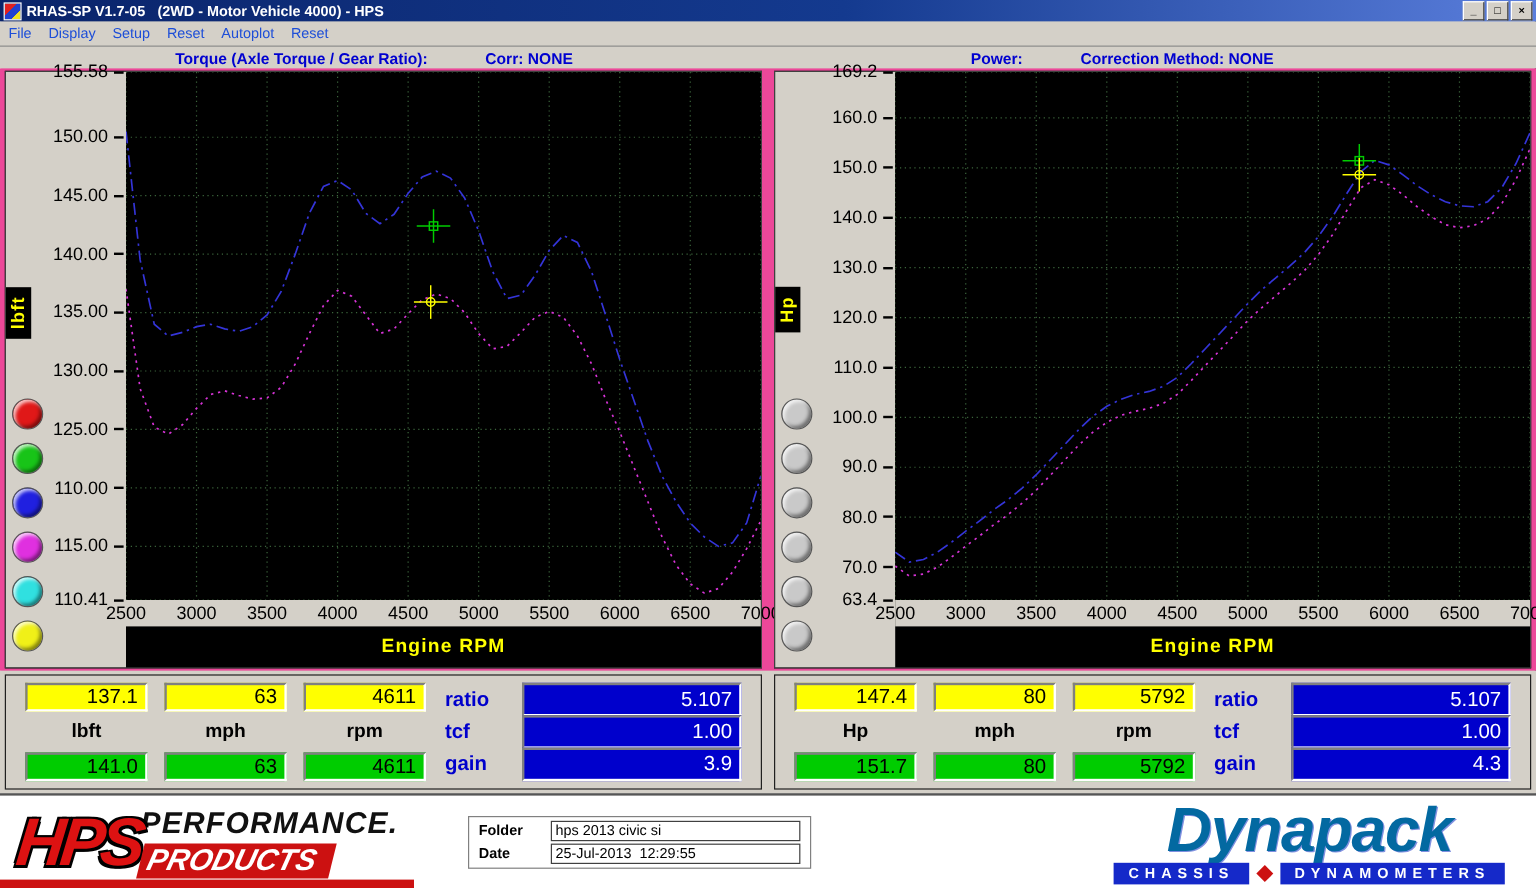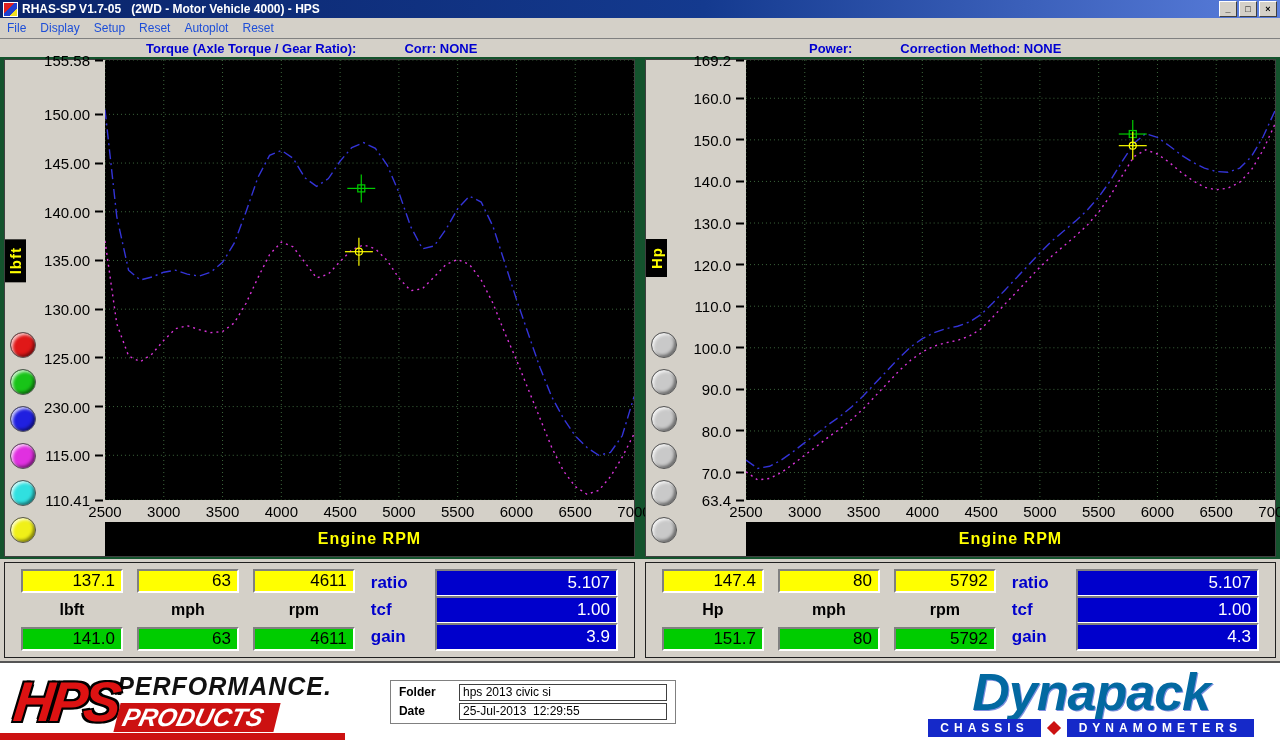--- a/index.html
+++ b/index.html
@@ -24,21 +24,21 @@
     border-bottom:1px solid #808080;box-shadow:0 1px 0 #fff;}
   .menu-item{font-size:12px;color:#1d4ed8;padding:2px 7px;cursor:default;}
 
   
   .header-strip{height:18px;flex:0 0 18px;background:#d4d0c8;display:flex;font-size:13px;font-weight:bold;color:#0000d0;}
   .hdr-left,.hdr-right{flex:1;display:flex;align-items:center;gap:48px;white-space:pre;}
   .hdr-left{padding-left:146px;}
   .hdr-right{padding-left:192px;}
 
   
-  .charts{height:502px;flex:0 0 502px;display:flex;gap:10px;padding:2px 4px;box-sizing:border-box;background:#14532d;}
+  .charts{height:502px;flex:0 0 502px;display:flex;gap:10px;padding:2px 4px;box-sizing:border-box;background:#ec4899;}
   .chart-widget{flex:1;position:relative;background:#000;border:1px solid #404040;
     display:grid;grid-template-columns:100px 1fr;grid-template-rows:1fr 22px 34px;}
   .y-axis{grid-column:1;grid-row:1/4;background:#d4d0c8;position:relative;}
   .y-ticks{position:absolute;left:0;right:0;top:0;height:calc(100% - 56px);}
   .ytick{position:absolute;right:2px;transform:translateY(-50%);display:flex;align-items:center;gap:5px;
     font-size:15px;color:#000;white-space:nowrap;}
   .tickdash{display:inline-block;width:8px;height:2px;background:#000;}
   .y-title{position:absolute;left:0;top:36%;background:#000;color:#ffff00;font-weight:bold;font-size:15px;
     writing-mode:vertical-rl;transform:rotate(180deg);padding:8px 2px;letter-spacing:1px;}
   .led-col{position:absolute;left:5px;top:272px;display:flex;flex-direction:column;gap:11px;z-index:5;}
@@ -151,21 +151,21 @@
             </div>
             <div class="ytick" style="top: 56.6305%;">
               <span>130.00</span>
               <span class="tickdash"></span>
             </div>
             <div class="ytick" style="top: 67.6998%;">
               <span>125.00</span>
               <span class="tickdash"></span>
             </div>
             <div class="ytick" style="top: 78.7691%;">
-              <span>230.00</span>
+              <span>110.00</span>
               <span class="tickdash"></span>
             </div>
             <div class="ytick" style="top: 89.8384%;">
               <span>115.00</span>
               <span class="tickdash"></span>
             </div>
             <div class="ytick" style="top: 100%;">
               <span>110.41</span>
               <span class="tickdash"></span>
             </div>

